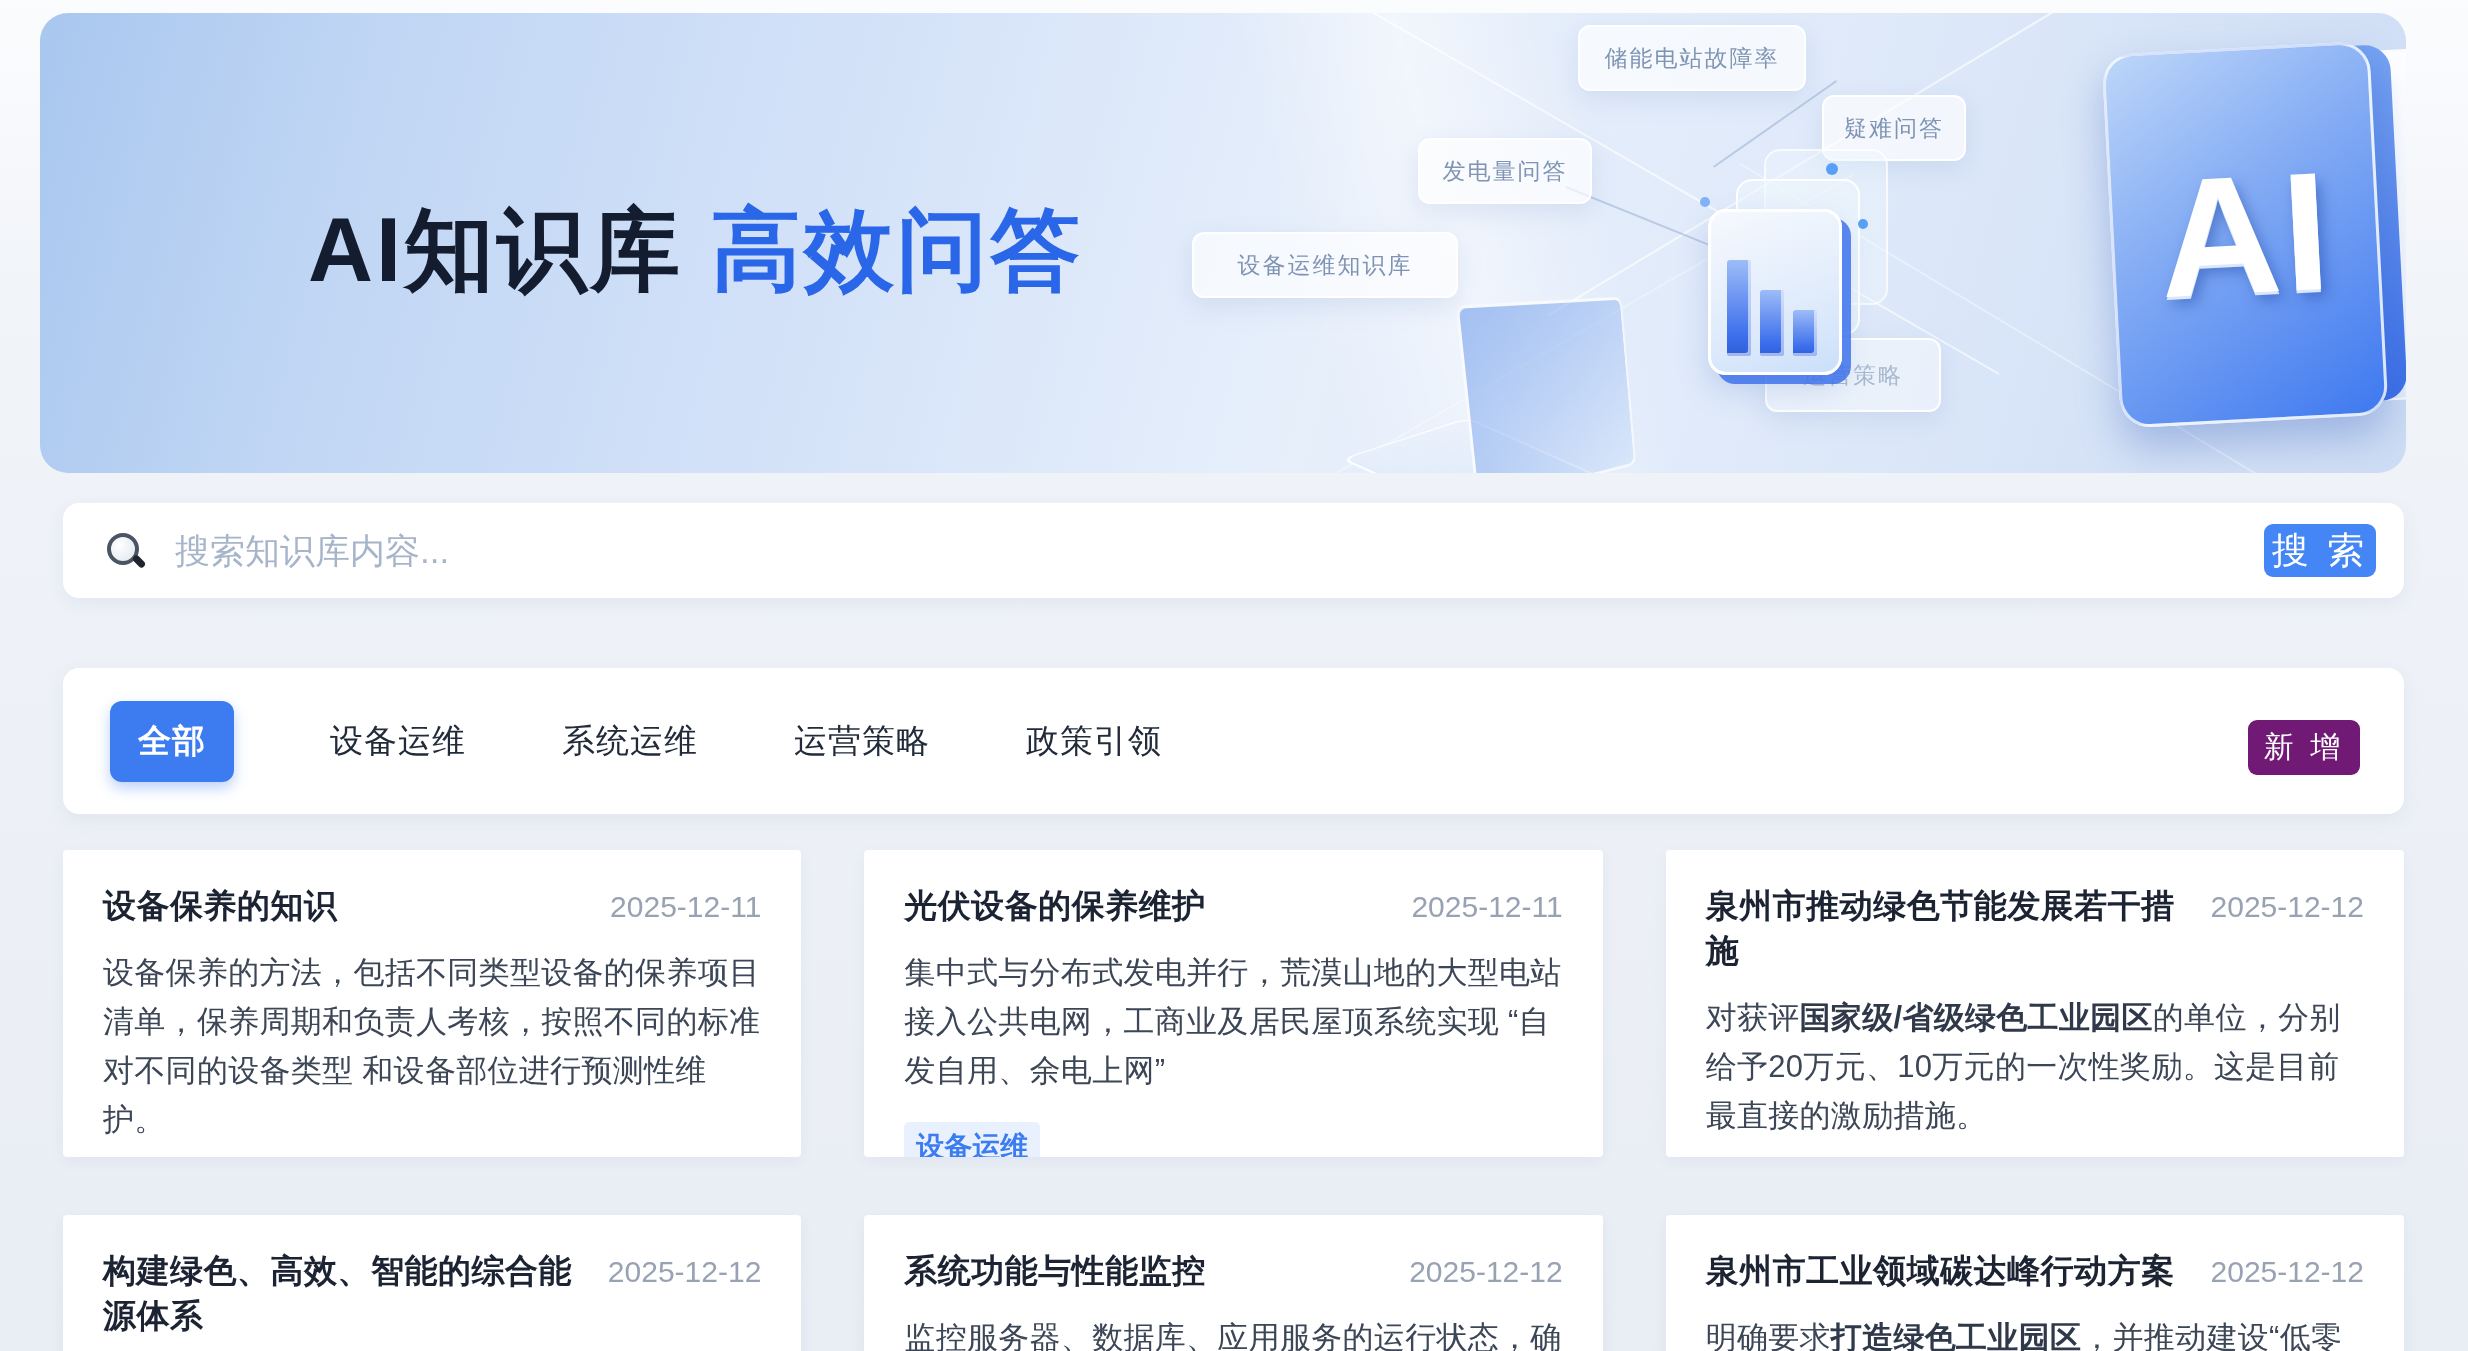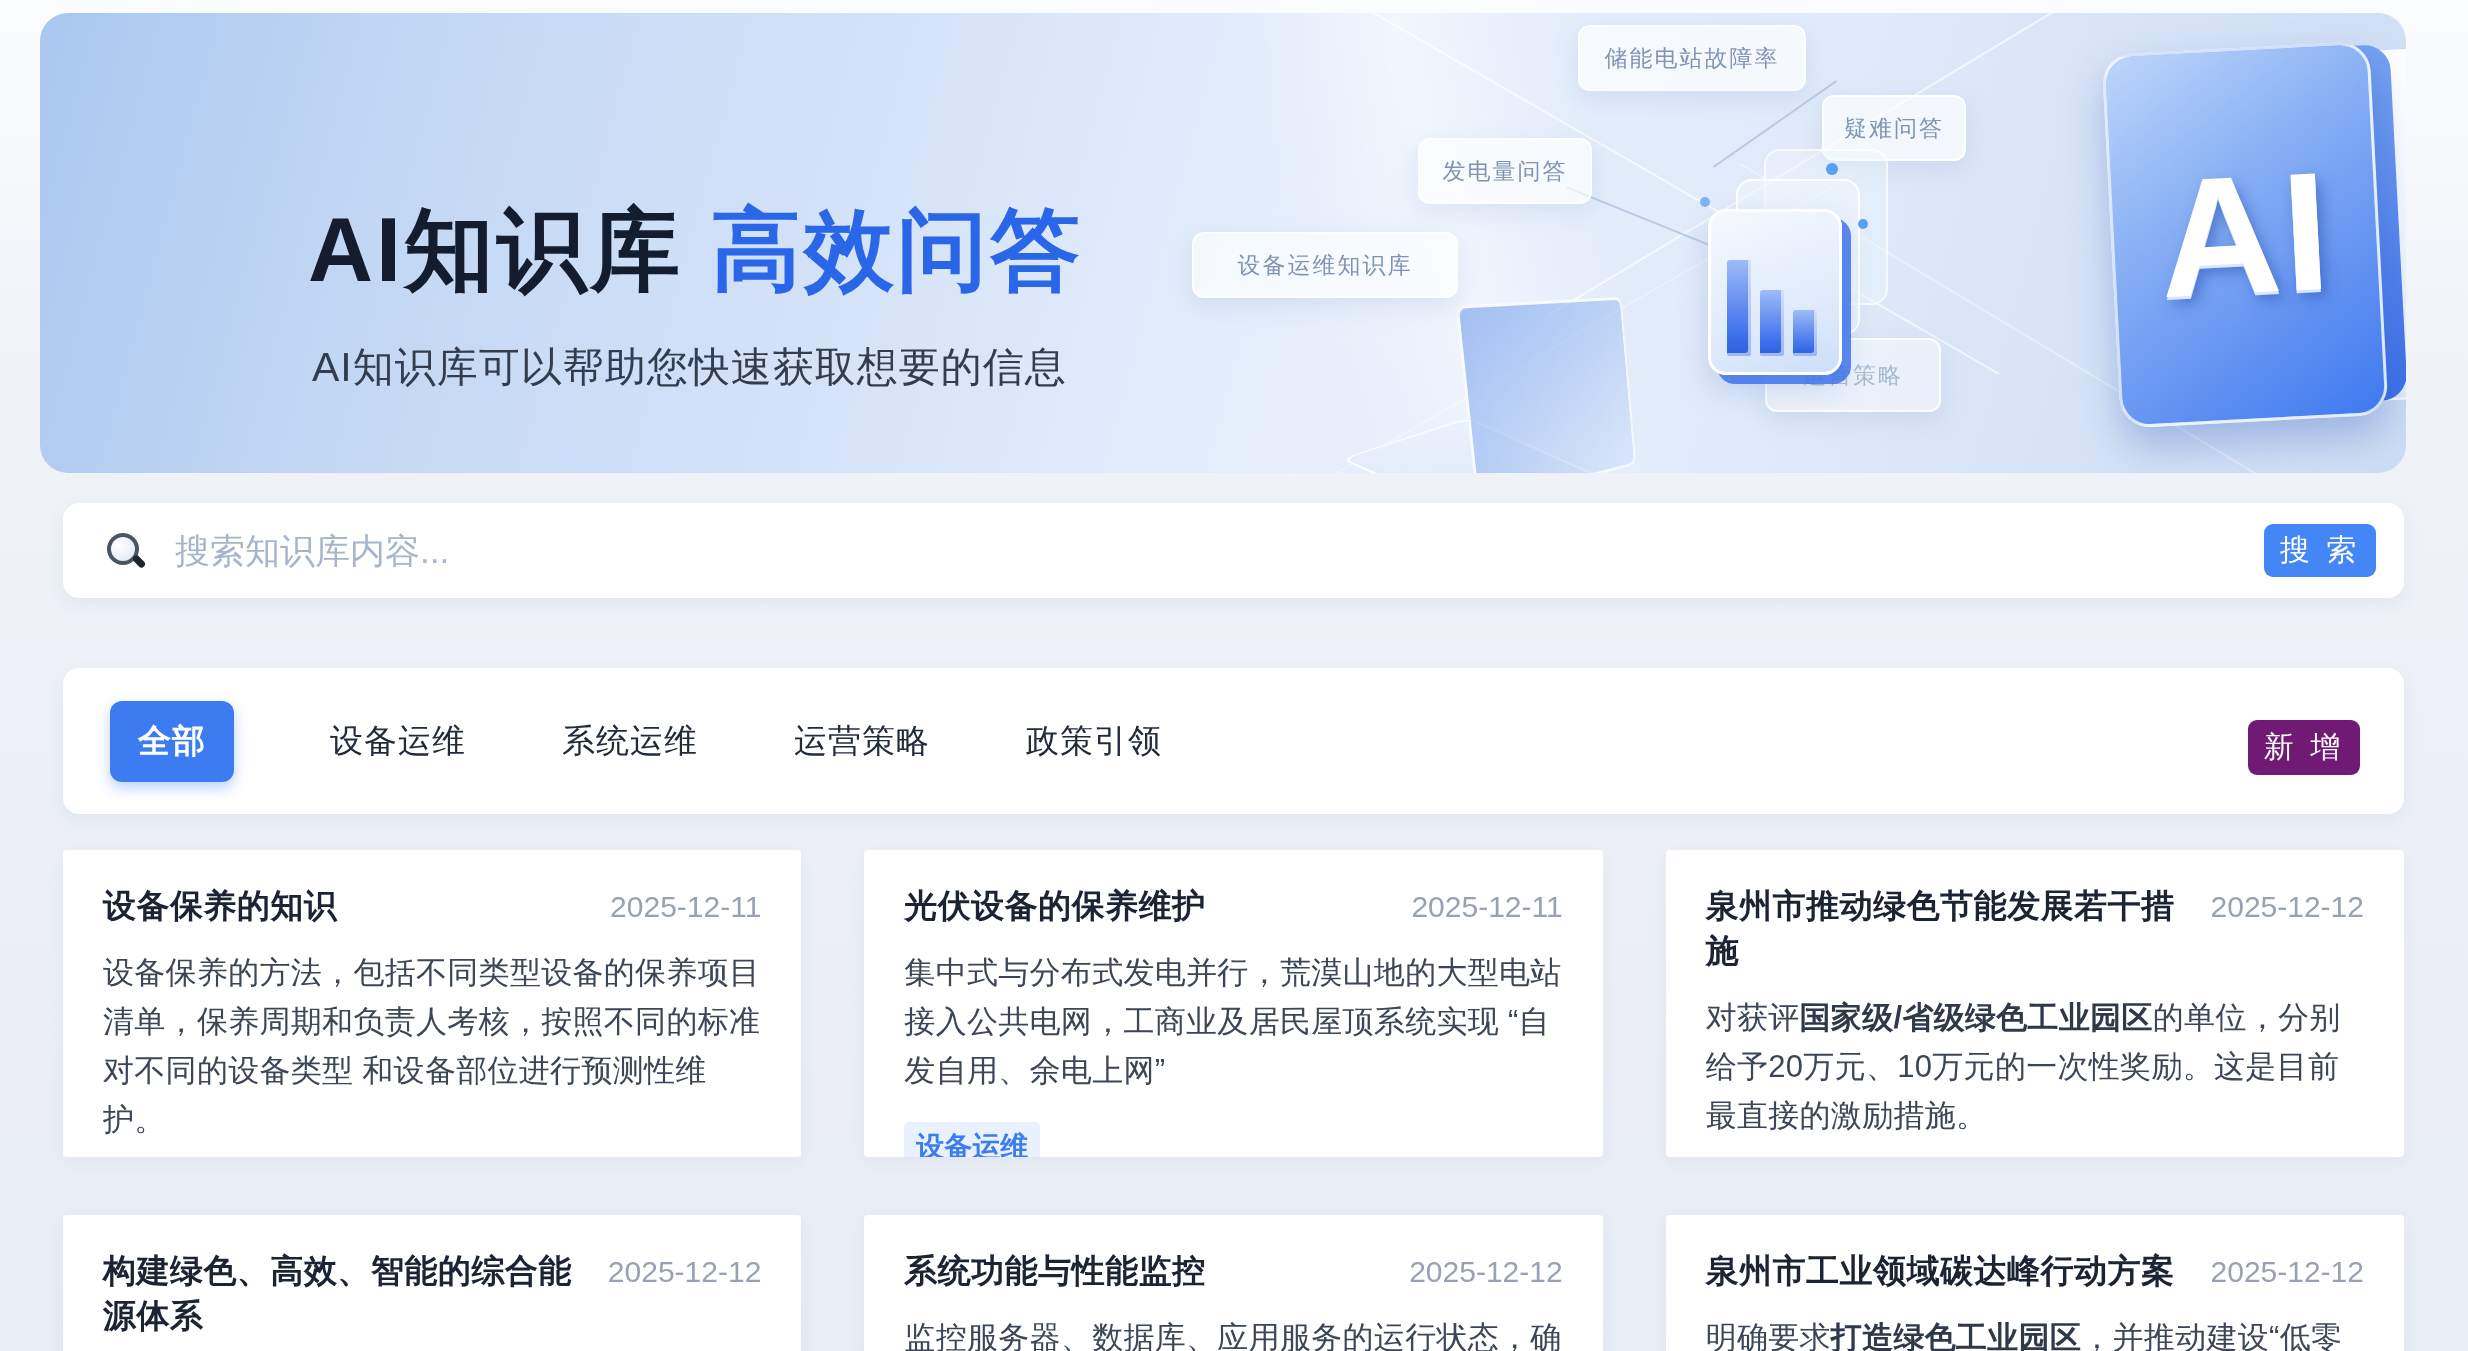--- a/index.html
+++ b/index.html
@@ -109,21 +109,21 @@
     background:#20242c;transform:rotate(45deg);
   }
   .search-input{
     flex:1;border:none;outline:none;background:transparent;
     margin-left:28px;font-size:35px;color:#33405a;
     font-family:"Liberation Sans","DejaVu Sans",sans-serif;
   }
   .search-input::placeholder{color:#a7b5cb;}
   .search-btn{
     flex:0 0 auto;margin-right:28px;width:112px;height:53px;border:none;cursor:pointer;
-    background:#4486f6;color:#ffffff;font-size:30px;border-radius:9px;letter-spacing:4px;
+    background:#4486f6;color:#ffffff;font-size:37px;border-radius:9px;letter-spacing:4px;
     font-family:"Liberation Sans","DejaVu Sans",sans-serif;
     display:flex;align-items:center;justify-content:center;
   }
   
   .tabs-card{
     position:absolute;left:63px;top:668px;width:2341px;height:146px;
     background:#ffffff;border-radius:16px;display:flex;align-items:center;
     box-shadow:0 6px 18px rgba(80,110,170,.08);
   }
   .tabs-wrap{display:flex;align-items:flex-start;margin-left:47px;gap:96px;}
@@ -167,21 +167,20 @@
   <div class="streak"></div>
 
   <div class="iso-line il-1"></div>
   <div class="iso-line il-2"></div>
   <div class="iso-line il-3"></div>
   <div class="iso-line il-4"></div>
   <div class="conn-line cl-1"></div>
   <div class="conn-line cl-2"></div>
 
   <h1 class="hero-title"><span class="t-dark">AI知识库</span> <span class="t-accent">高效问答</span></h1>
-  <p class="hero-subtitle">AI知识库可以帮助您快速获取想要的信息</p>
 
   <div class="float-tag ft-0">储能电站故障率</div>
   <div class="float-tag ft-1">疑难问答</div>
   <div class="float-tag ft-2">发电量问答</div>
   <div class="float-tag ft-3">设备运维知识库</div>
   <div class="float-tag ft-4">运营策略</div>
 
   <div class="laptop">
     <div class="base"></div>
 

